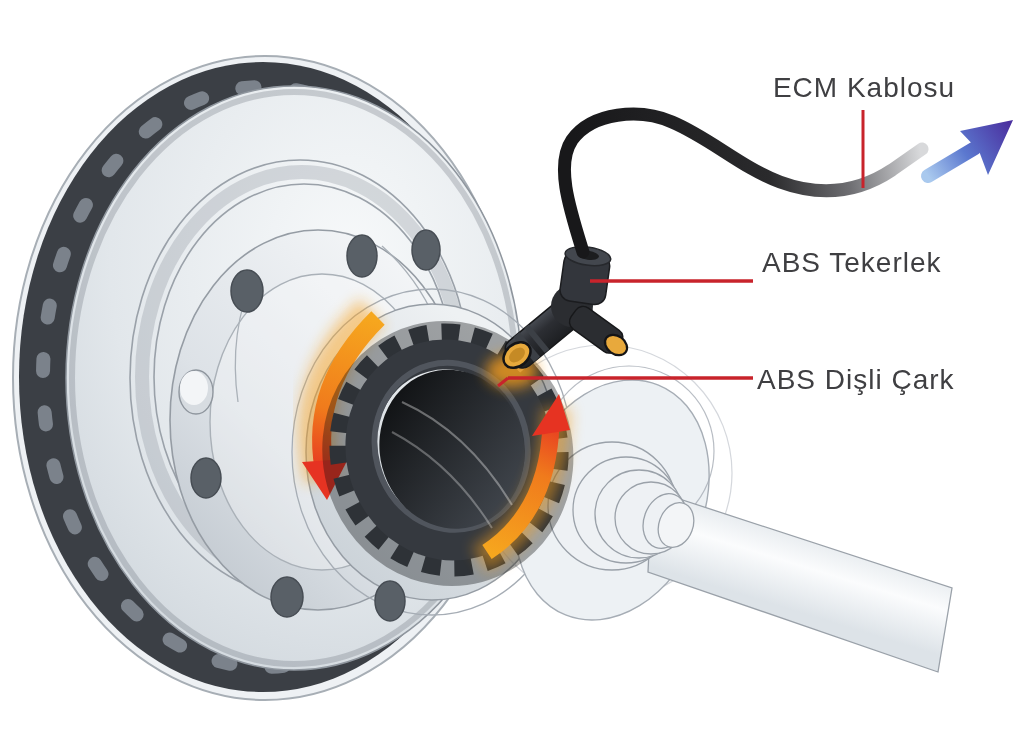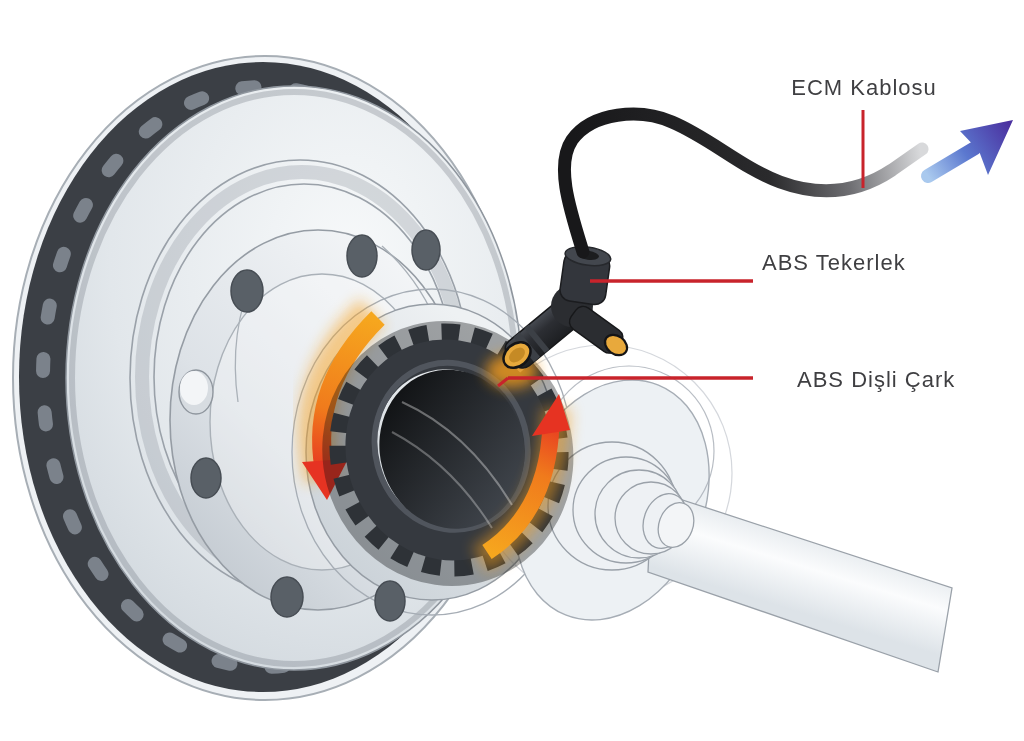--- a/index.html
+++ b/index.html
@@ -2,26 +2,26 @@
 <html><head>
 <meta charset="utf-8">
 <style>
   html,body{margin:0;padding:0;background:#fff;}
   #canvas{
     position:relative;width:1024px;height:741px;background:#ffffff;
     font-family:"Liberation Sans",sans-serif;overflow:hidden;
   }
   #art{position:absolute;left:0;top:0;}
   .label{
-    position:absolute;color:#3f3f42;font-size:22px;font-weight:400;
+    position:absolute;color:#3f3f42;font-size:28px;font-weight:400;
     letter-spacing:1px;line-height:33px;white-space:nowrap;
   }
   #label-ecm{left:766px;top:71px;width:196px;text-align:center;}
   #label-sensor{left:762px;top:246px;}
-  #label-ring{left:757px;top:363px;margin-left:40px;}
+  #label-ring{left:757px;top:363px;}
 </style>
 </head>
 <body>
 
 <div id="canvas">
 
   <svg id="art" width="1024" height="741" viewBox="0 0 1024 741">
     <defs>
       <radialGradient id="faceGrad" cx="0.62" cy="0.30" r="0.95">
         <stop offset="0" stop-color="#f7f9fa"></stop>

